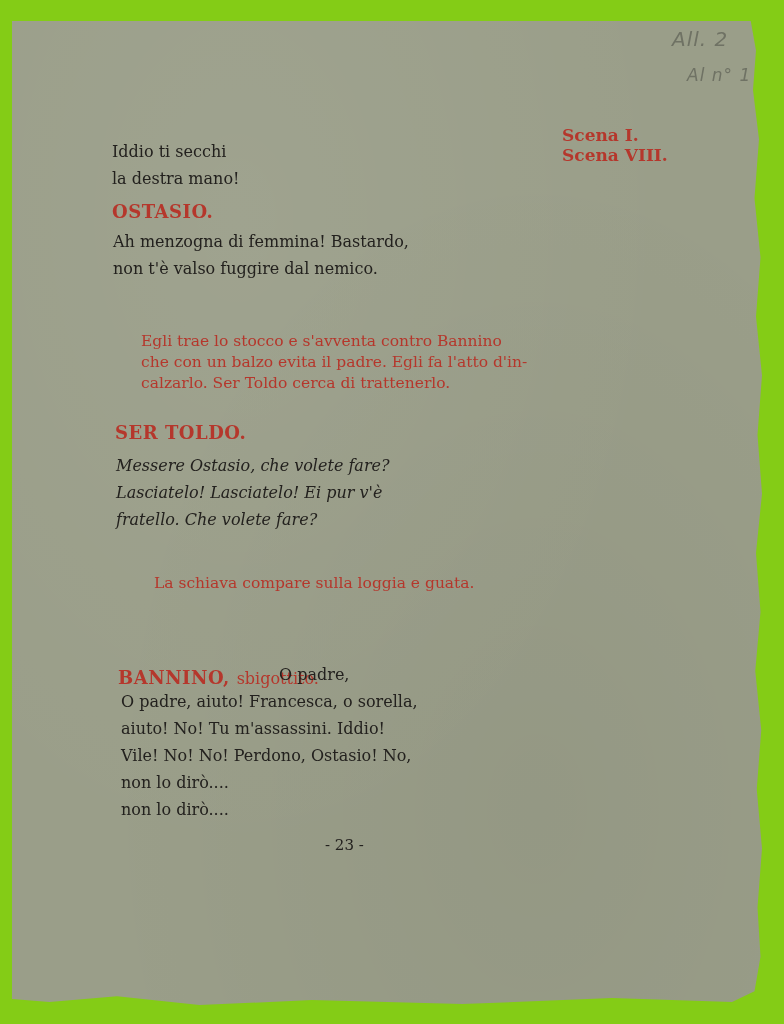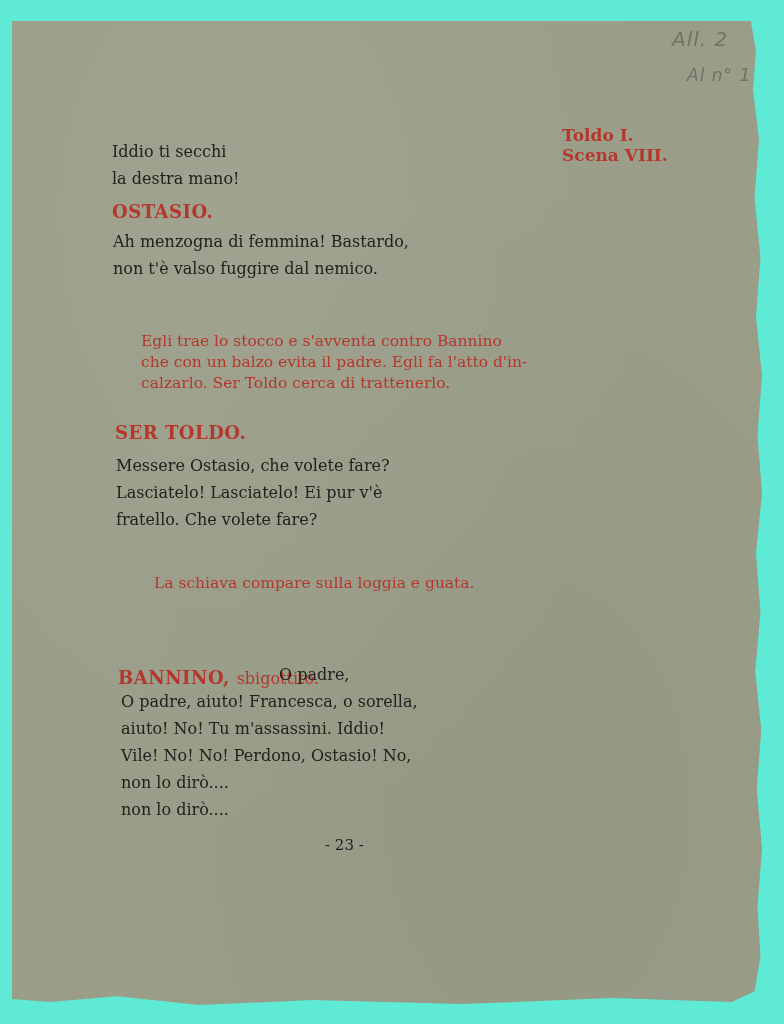--- a/index.html
+++ b/index.html
@@ -7,21 +7,21 @@
       padding: 0;
       width: 784px;
       height: 1024px;
       background: #0d0d0d;
       overflow: hidden;
     }
     .scan {
       position: relative;
       width: 784px;
       height: 1024px;
-      background: #5eead4;
+      background: #84cc16;
     }
     .page {
       position: absolute;
       left: 12px;
       top: 21px;
       width: 750px;
       height: 985px;
       background: #9a9e89;
       background-image:
         radial-gradient(ellipse at 30% 20%, rgba(255,255,255,0.05), rgba(0,0,0,0) 60%),
@@ -88,21 +88,21 @@
 </head>
 <body>
 
 <div class="scan">
   <div class="page">
 
     <div class="abs pencil" style="left:660px; top:6px;">All. 2</div>
     <div class="abs pencil small" style="left:675px; top:44px;">Al n° 1</div>
 
     <div class="abs serif red act" style="left:550px; top:104px;">
-      <div>Toldo I.</div>
+      <div>Scena I.</div>
       <div>Scena VIII.</div>
     </div>
 
     <div class="abs serif dark verse" style="left:100px; top:117px;">
       <div>Iddio ti secchi</div>
       <div>la destra mano!</div>
     </div>
 
     <div class="abs serif red speaker" style="left:100px; top:180px;">OSTASIO.</div>
     <div class="abs serif dark verse" style="left:101px; top:207px;">
@@ -110,21 +110,21 @@
       <div>non t'è valso fuggire dal nemico.</div>
     </div>
 
     <div class="abs serif red direction" style="left:121px; top:310px;">
       <div>Egli trae lo stocco e s'avventa contro Bannino</div>
       <div>che con un balzo evita il padre. Egli fa l'atto d'in-</div>
       <div>calzarlo. Ser Toldo cerca di trattenerlo.</div>
     </div>
 
     <div class="abs serif red speaker" style="left:103px; top:401px;">SER TOLDO.</div>
-    <div class="abs serif dark verse" style="left:104px; top:431px;">
+    <div class="abs serif dark verse" style="left:104px; top:431px;font-style:italic;">
       <div>Messere Ostasio, che volete fare?</div>
       <div>Lasciatelo! Lasciatelo! Ei pur v'è</div>
       <div>fratello. Che volete fare?</div>
     </div>
 
     <div class="abs serif red direction" style="left:134px; top:552px;">La schiava compare sulla loggia e guata.</div>
 
     <div class="abs serif red speaker" style="left:106px; top:605px;margin-top:41px;">
       <span>BANNINO,</span>
       <span class="note">sbigottito.</span>

